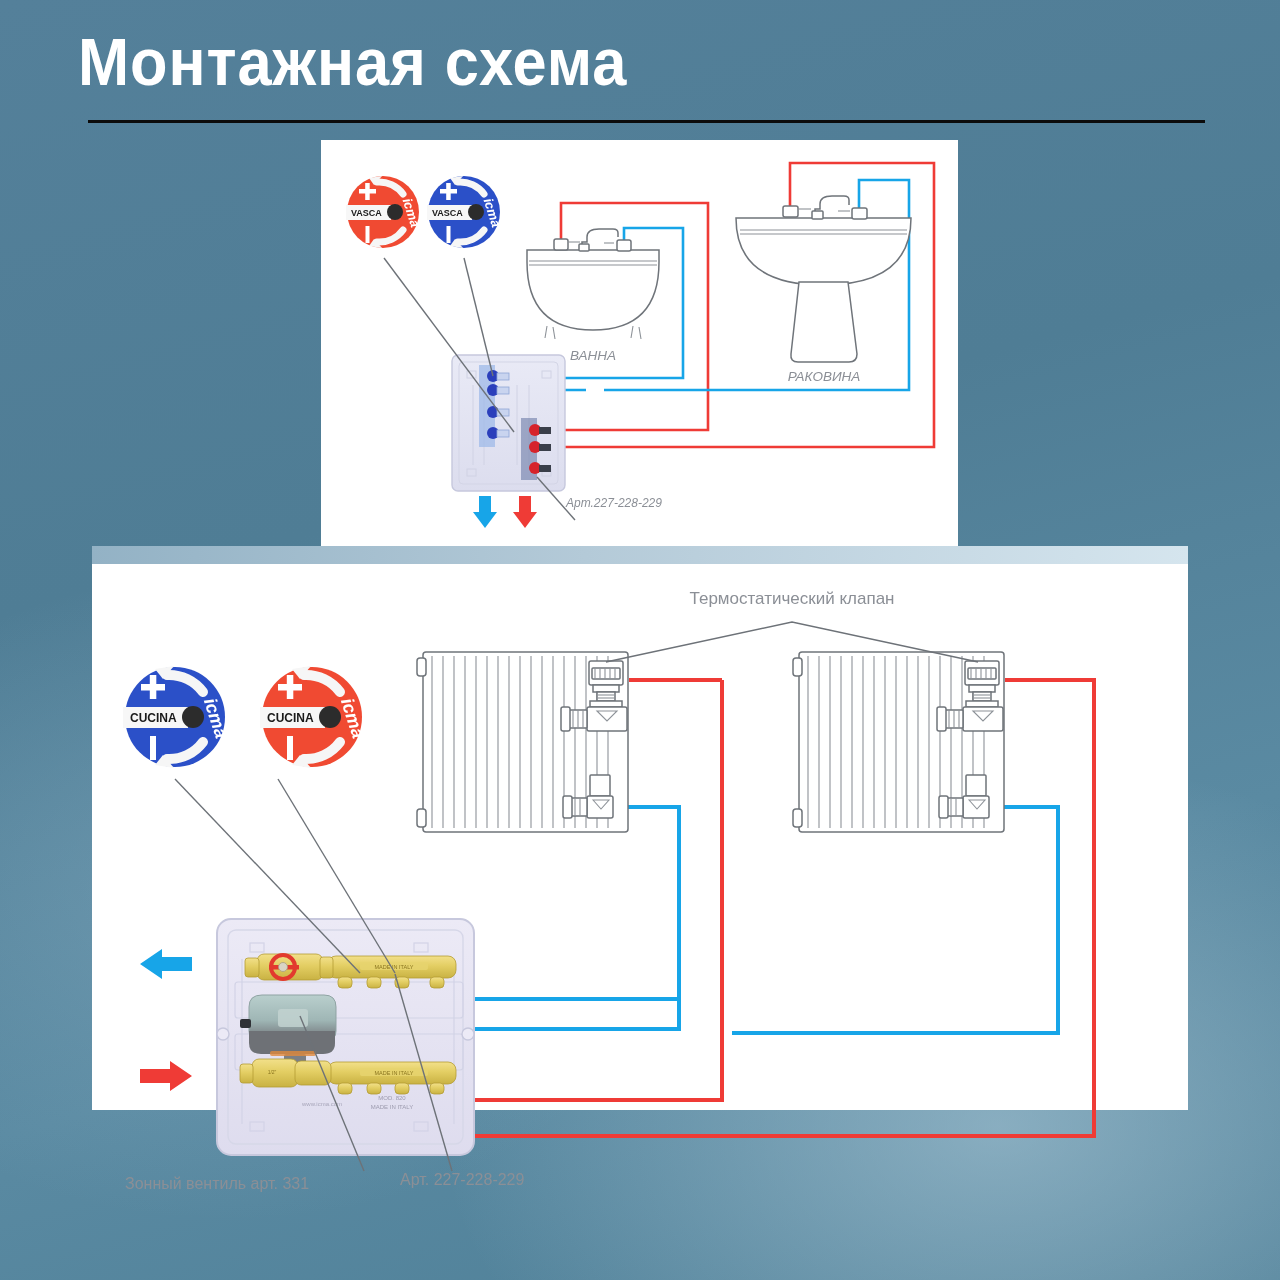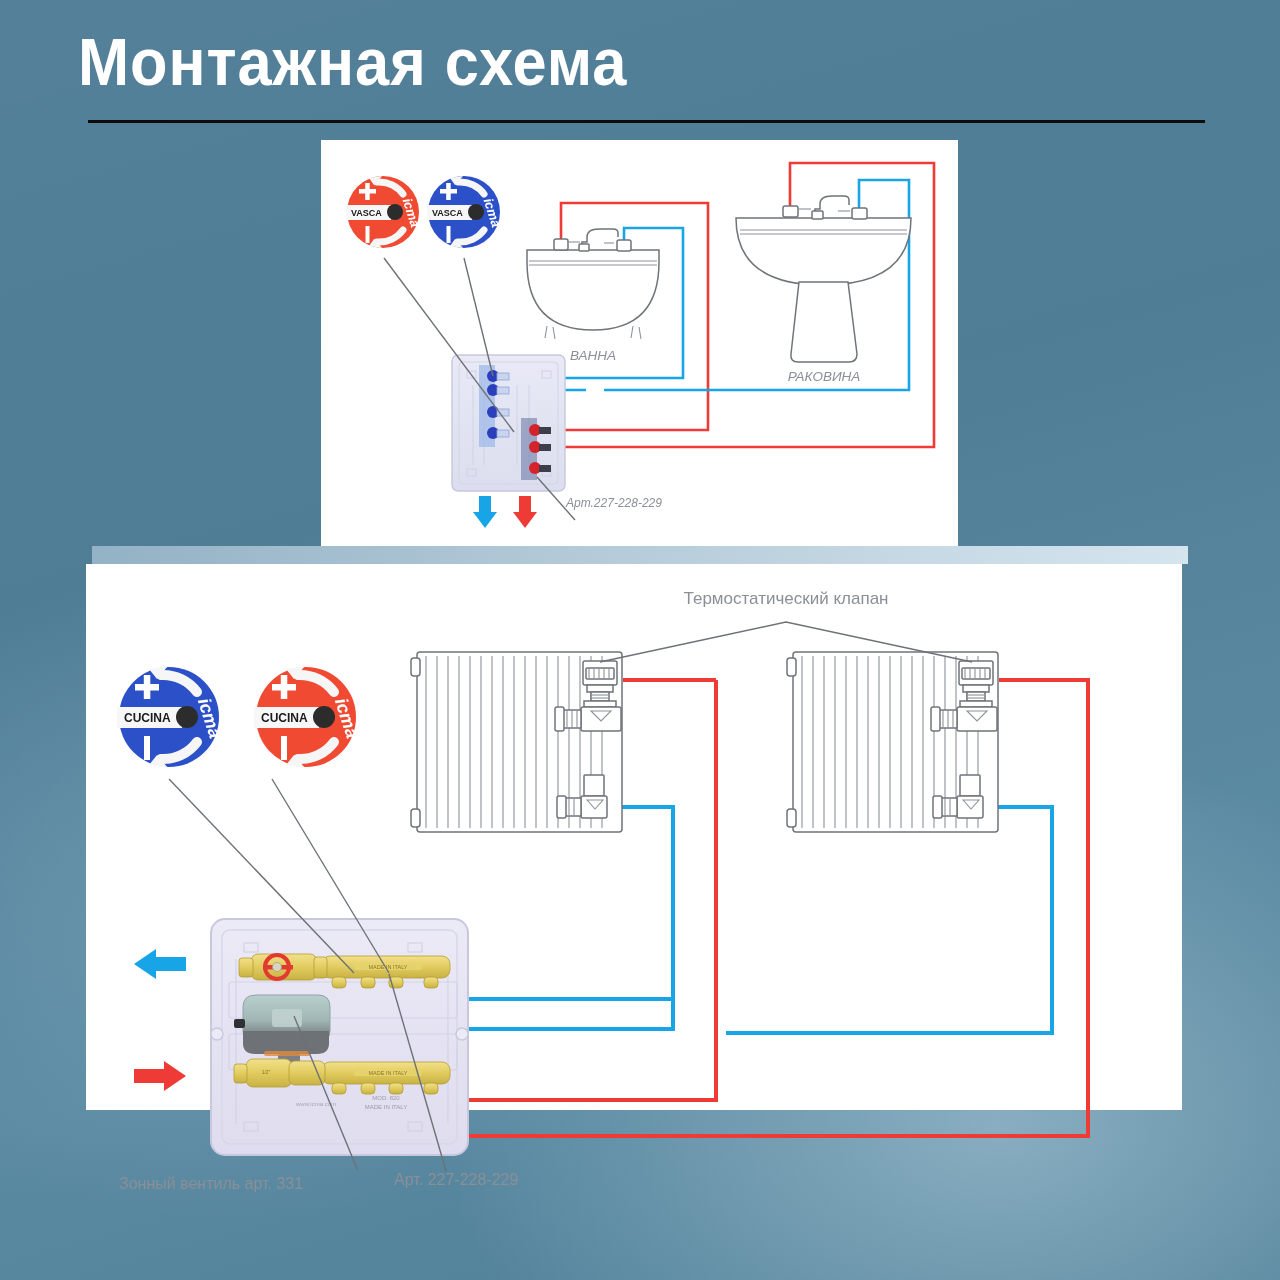--- a/index.html
+++ b/index.html
@@ -22,21 +22,21 @@
     letter-spacing:1px;white-space:nowrap;
     transform:scaleX(.93);transform-origin:left center;
   }
   #title-rule{
     position:absolute;left:88px;top:120px;width:1117px;height:3px;background:#0c0c0c;
   }
 
   
   .panel{position:absolute;background:#ffffff;}
   #panel-top{left:321px;top:140px;width:637px;height:406px;}
-  #panel-bottom{left:86px;top:564px;width:1096px;height:546px;}
+  #panel-bottom{left:92px;top:564px;width:1096px;height:546px;}
   #panel-bottom-band{
     position:absolute;left:92px;top:546px;width:1096px;height:18px;
     background:linear-gradient(90deg,#93b2c5 0%,#b4cad8 45%,#d5e5ee 100%);
   }
 
   svg{display:block;overflow:visible;}
   .lbl{fill:#8b8f96;font-family:"Liberation Sans",sans-serif;}
   .lbl-it{font-style:italic;}
   .leader{stroke:#6d7278;stroke-width:1.4;fill:none;}
   .pipe-r{stroke:#ef3b36;fill:none;}

